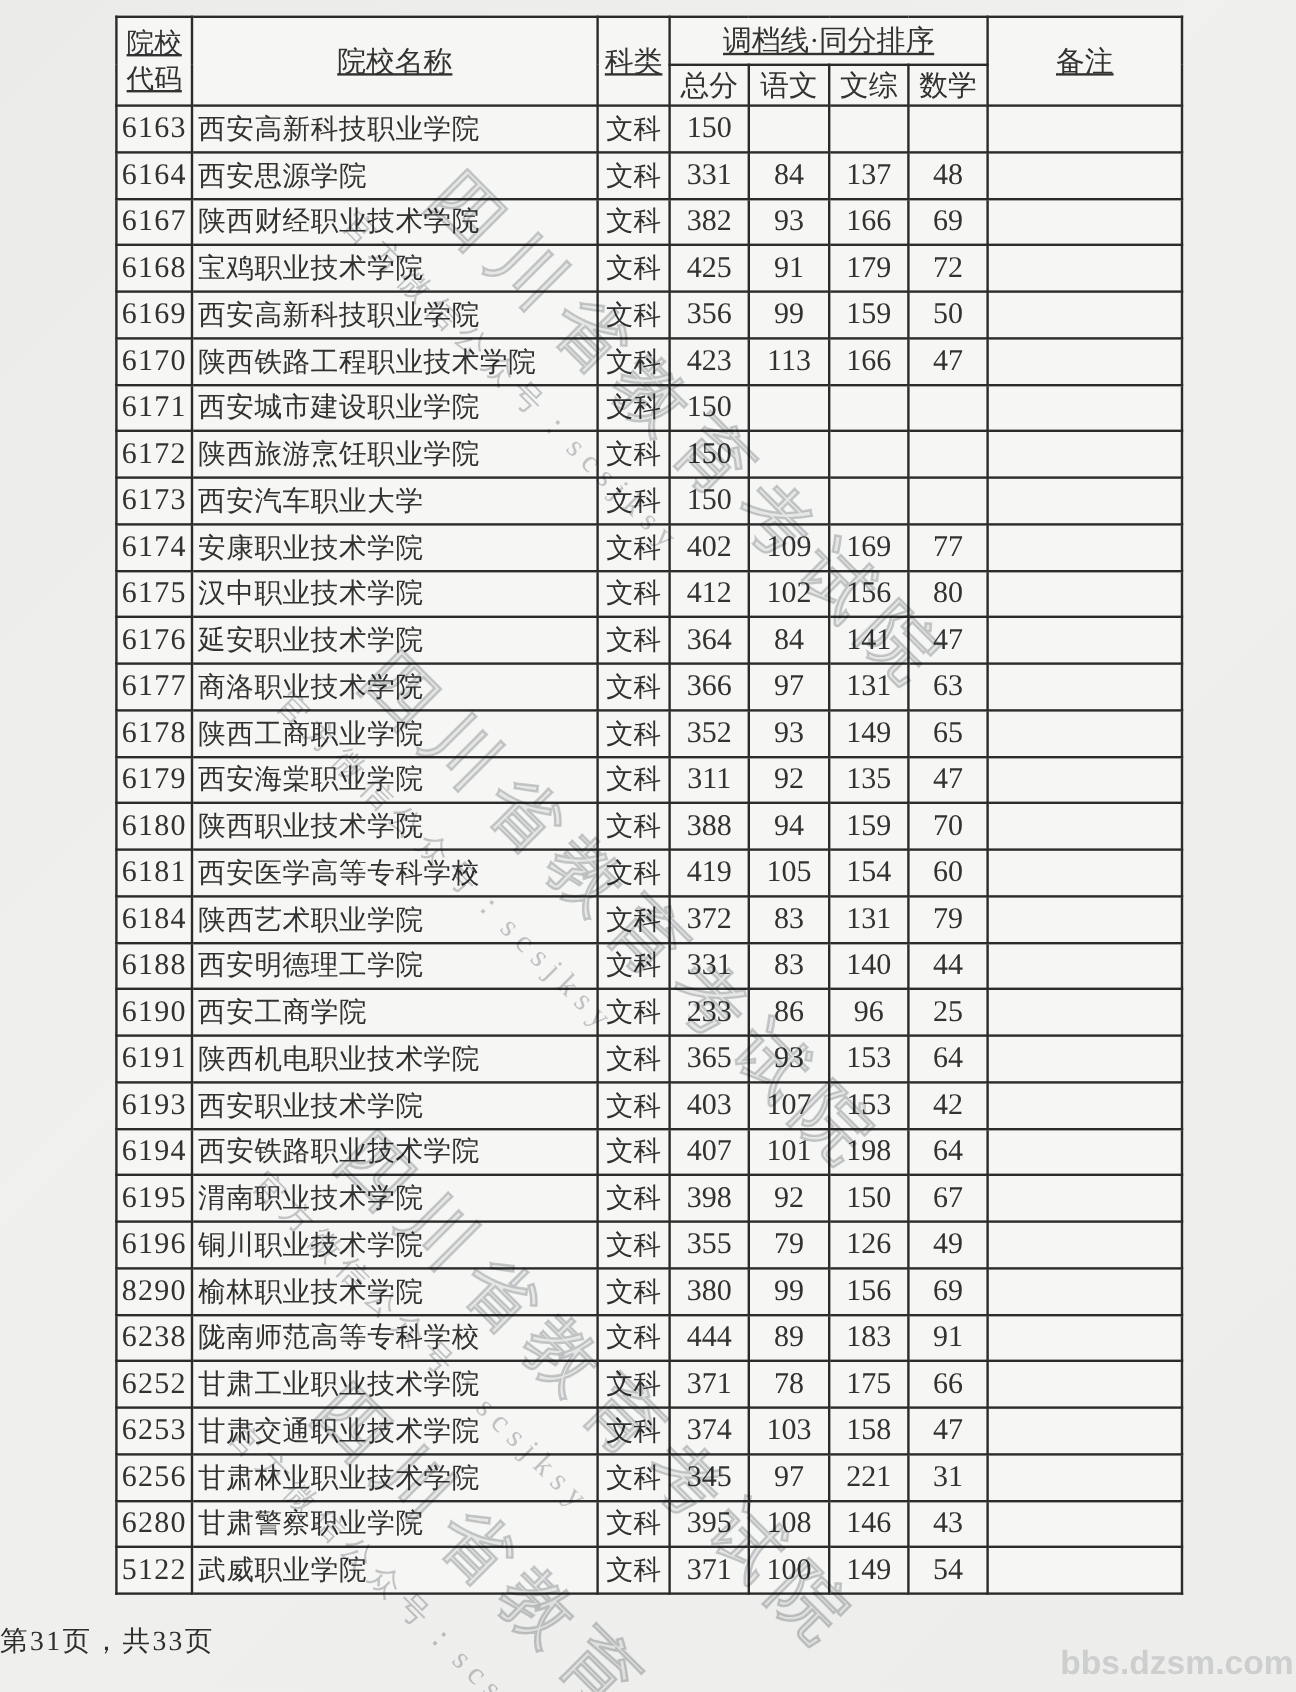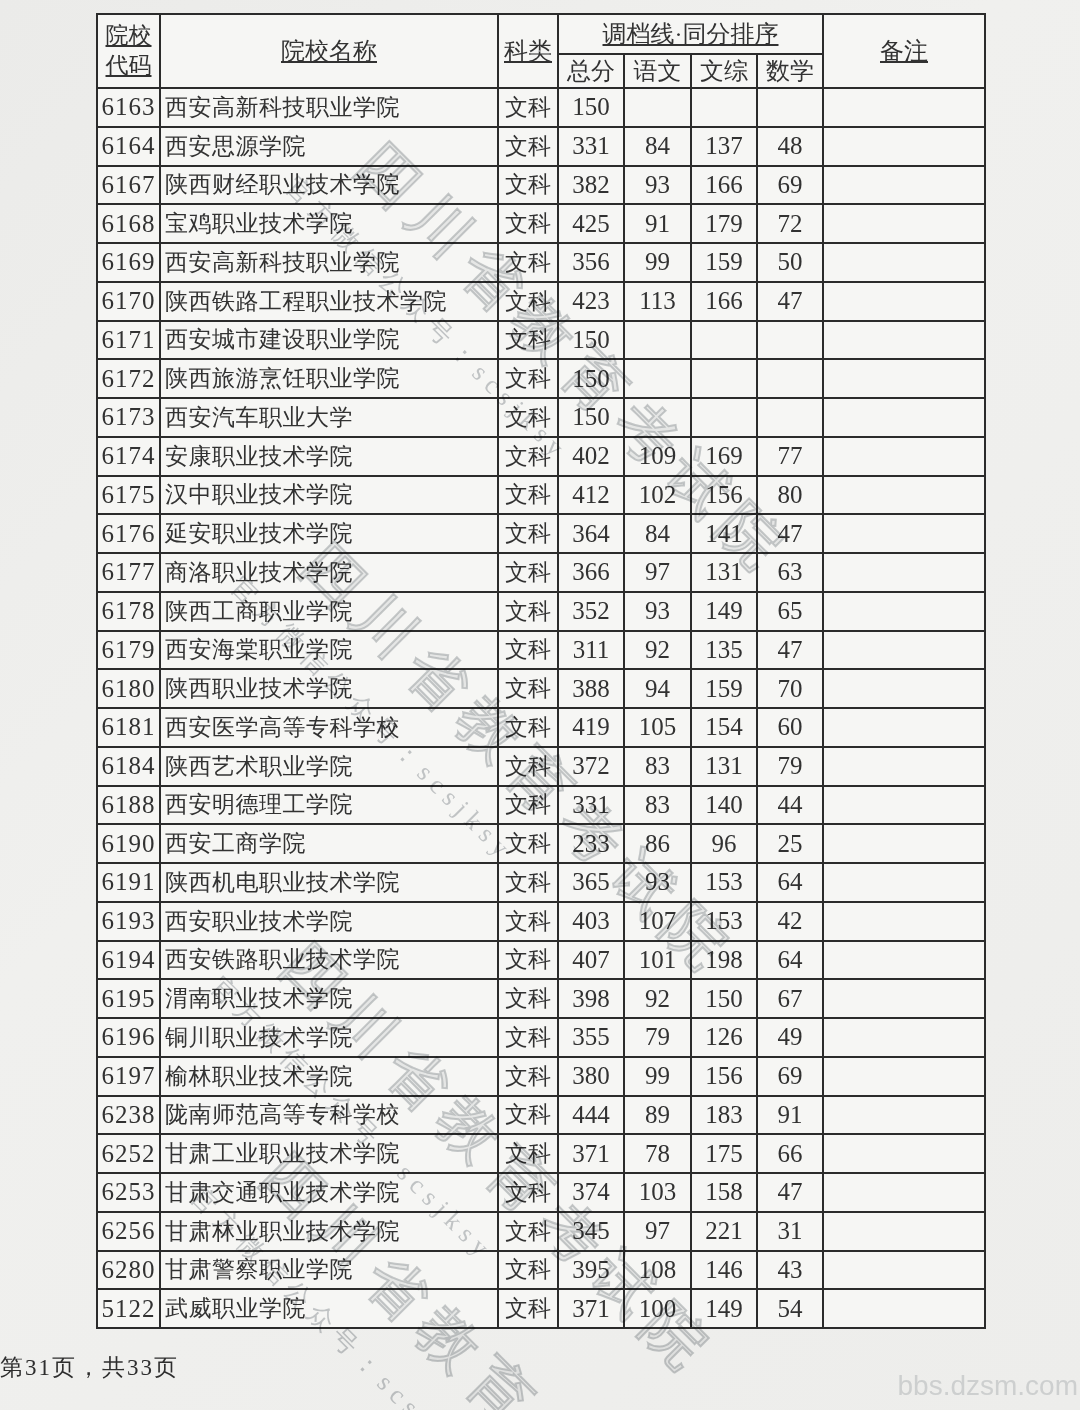--- a/index.html
+++ b/index.html
@@ -75,21 +75,21 @@
     font-size: 23px;
     color: #2e2e2e;
     z-index: 2;
     letter-spacing: 2px;
   }
   .site-watermark {
     position: absolute;
     right: 2px;
     top: 1370px;
     font-family: "Liberation Sans", "DejaVu Sans", sans-serif;
-    font-weight: normal;
+    font-weight: bold;
     font-size: 28px;
     color: #cdcfcf;
     letter-spacing: 0px;
     z-index: 2;
   }
 </style>
 </head>
 <body>
 
 <div class="page">
@@ -365,21 +365,21 @@
           <td class="cell-code">6196</td>
           <td class="cell-name">铜川职业技术学院</td>
           <td class="cell-category">文科</td>
           <td class="cell-total">355</td>
           <td class="cell-chinese">79</td>
           <td class="cell-comprehensive">126</td>
           <td class="cell-math">49</td>
           <td class="cell-remark"></td>
         </tr>
         <tr>
-          <td class="cell-code">6197</td>
+          <td class="cell-code">8290</td>
           <td class="cell-name">榆林职业技术学院</td>
           <td class="cell-category">文科</td>
           <td class="cell-total">380</td>
           <td class="cell-chinese">99</td>
           <td class="cell-comprehensive">156</td>
           <td class="cell-math">69</td>
           <td class="cell-remark"></td>
         </tr>
         <tr>
           <td class="cell-code">6238</td>

